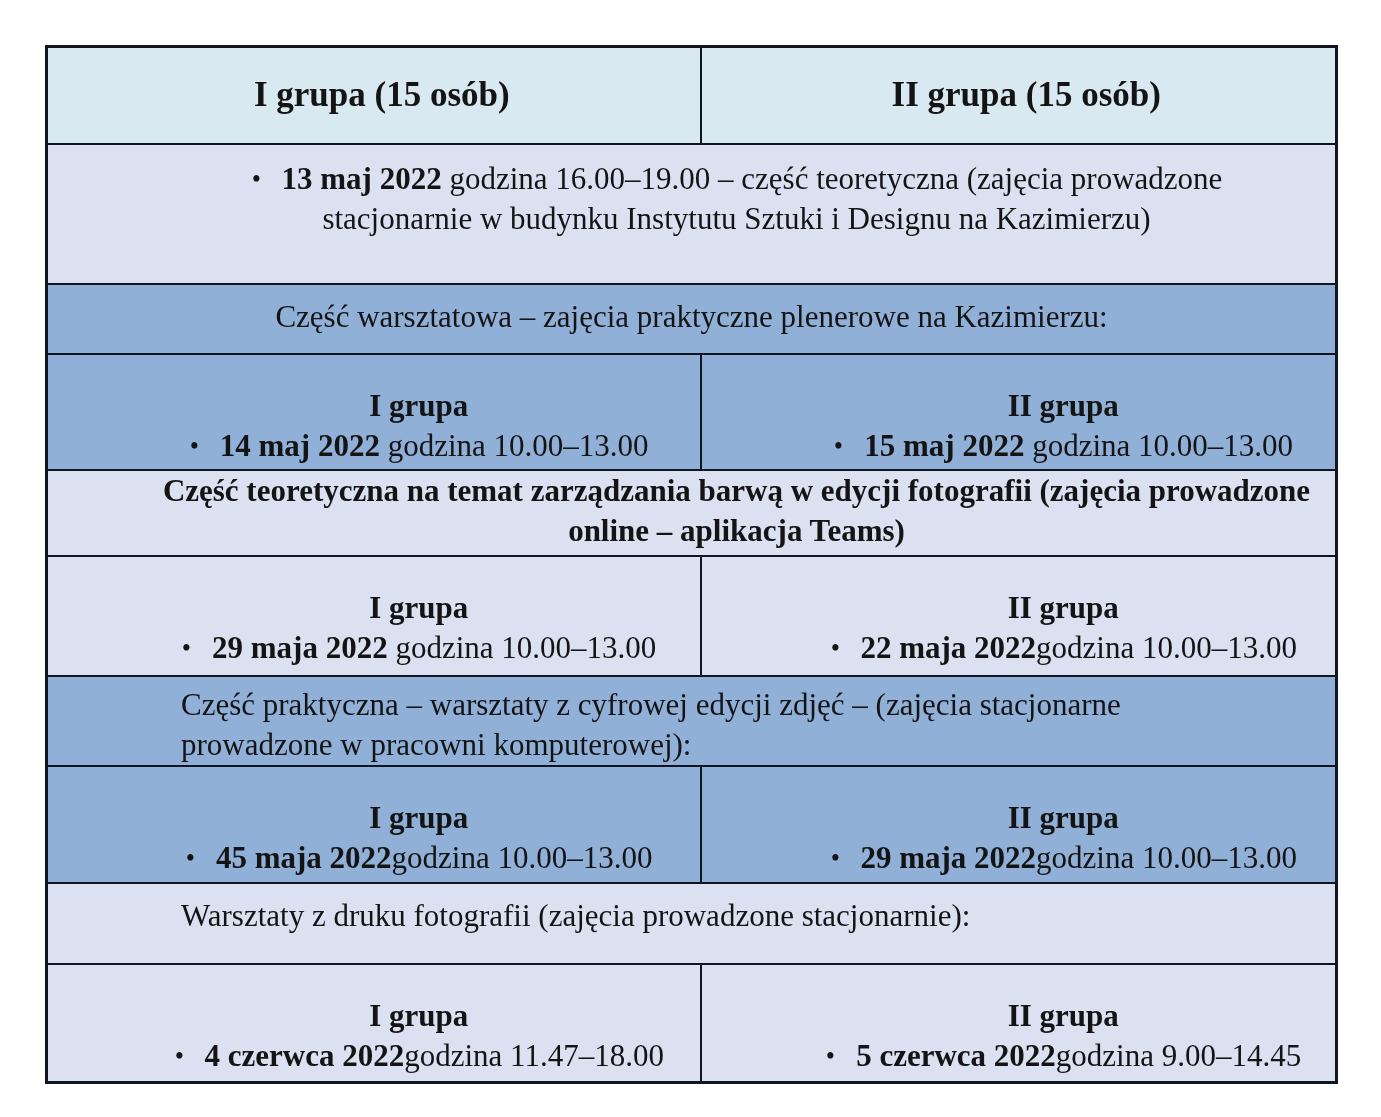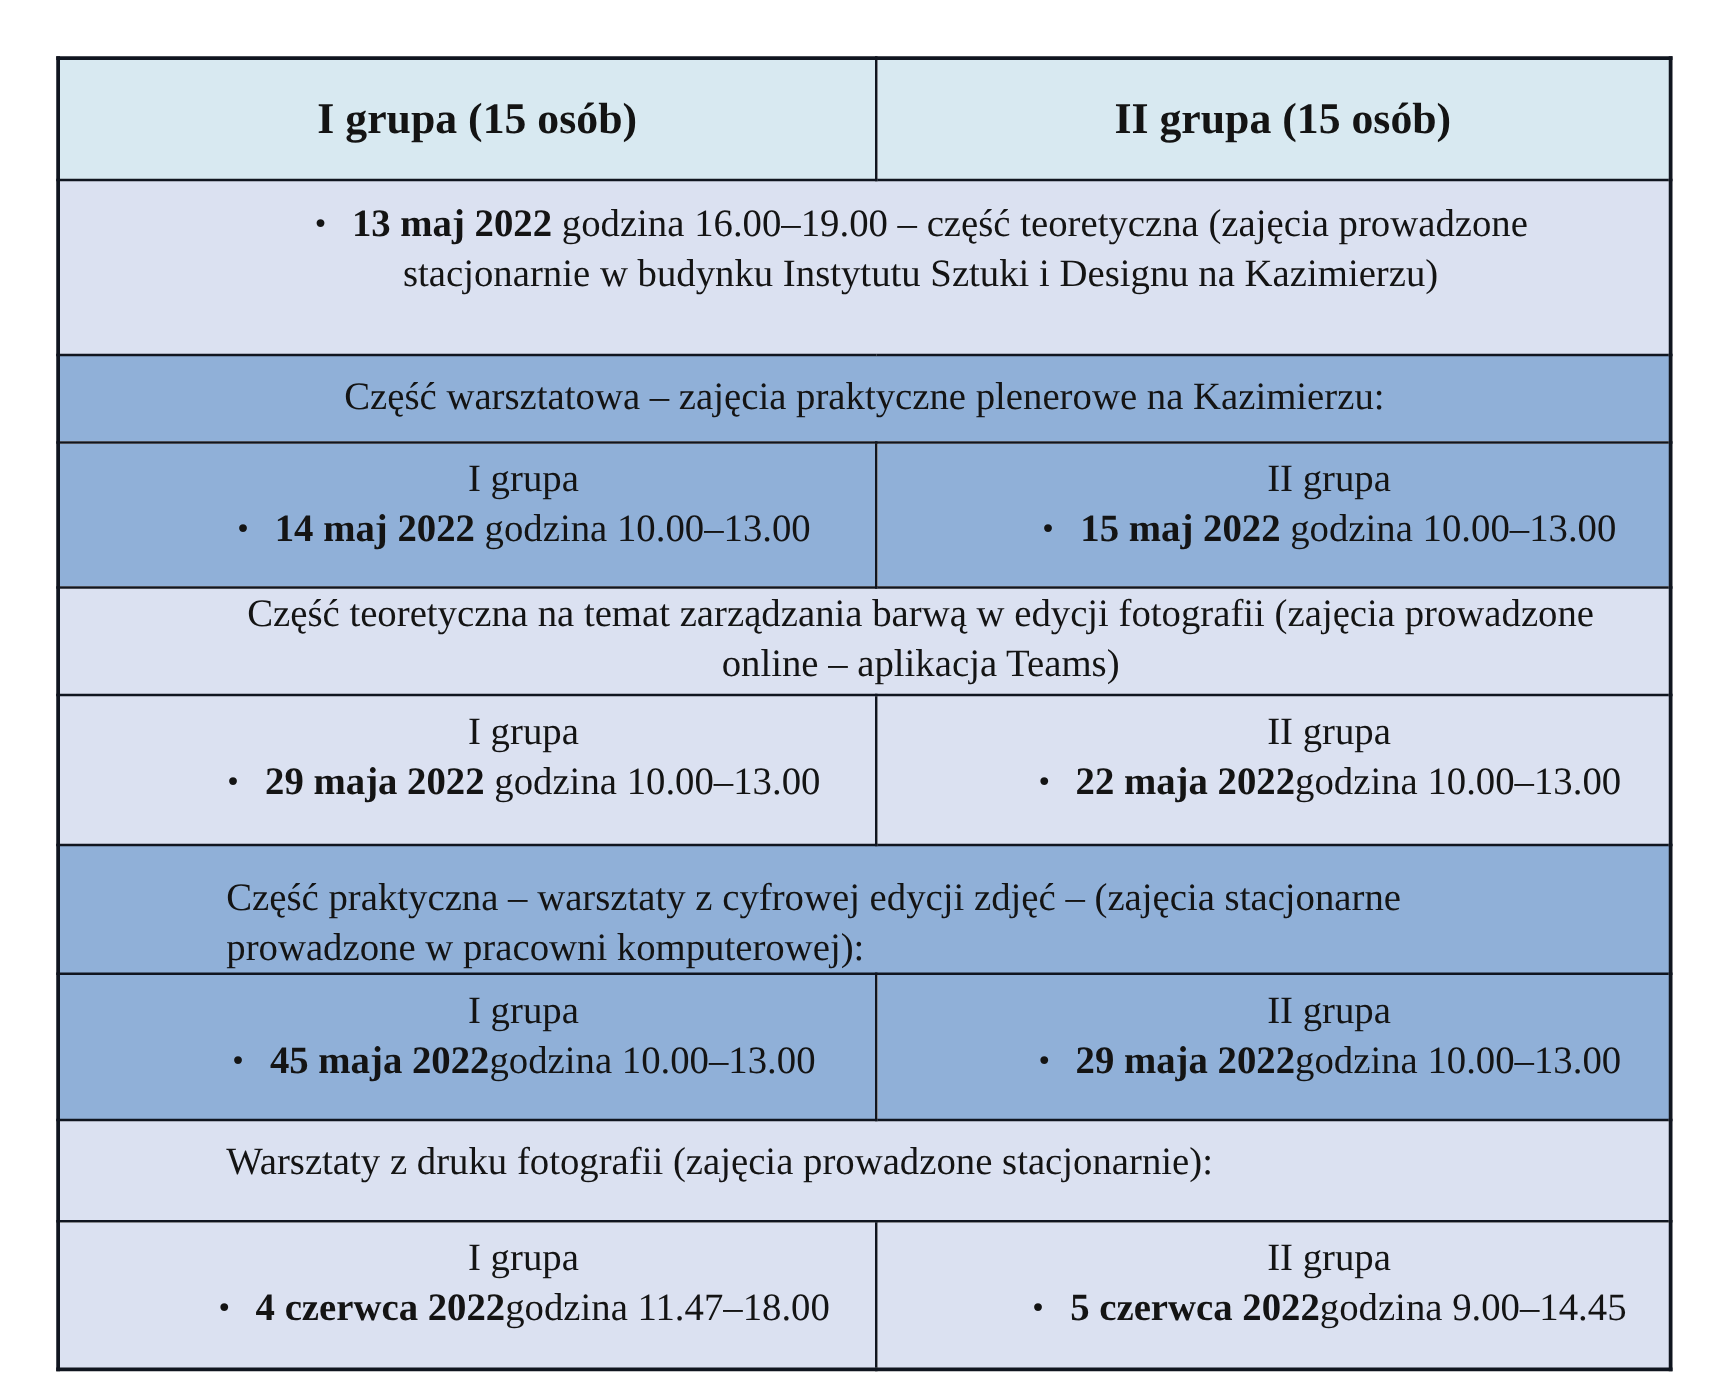--- a/index.html
+++ b/index.html
@@ -37,23 +37,23 @@
     vertical-align:middle;text-align:center;
     font-size:35px;font-weight:bold;padding-left:36px;
   }
   .line{white-space:nowrap;}
   .center{text-align:center;}
   .left{text-align:left;}
   .ind{padding-left:90px;}
   .ind-left{padding-left:113px;}
   td.row-intro{padding-top:14px;}
   td.row-title-mid{vertical-align:middle;padding-bottom:4px;}
-  td.row-title-top{padding-top:21px;}
+  td.row-title-top{padding-top:8px;}
   td.row-pair{padding-top:8px;}
-  .grp-name{font-weight:normal;}
+  .grp-name{font-weight:bold;margin-top:23px;}
   .bullet{display:inline-block;margin-right:20px;transform:scale(0.85);}
   b{font-weight:bold;}
 </style>
 </head>
 <body>
 
 <div class="page">
   <table class="schedule">
     <colgroup>
         <col class="c1">
@@ -87,21 +87,21 @@
         </div>
       </td>
       <td class="bg-blue row-pair">
         <div class="ind center">
           <div class="grp-name line">II grupa</div>
           <div class="line"><span class="bullet">•</span><b>15 maj 2022</b><span> godzina 10.00–13.00</span></div>
         </div>
       </td>
     </tr>
 
-    <tr style="height:68px;">
+    <tr style="height:68px;font-weight:bold;">
       <td colspan="2" class="bg-light row-title-mid">
         <div class="line center ind">Część teoretyczna na temat zarządzania barwą w edycji fotografii (zajęcia prowadzone</div>
         <div class="line center ind">online – aplikacja Teams)</div>
       </td>
     </tr>
 
     <tr style="height:120px;">
       <td class="bg-light row-pair">
         <div class="ind center">
           <div class="grp-name line">I grupa</div>

